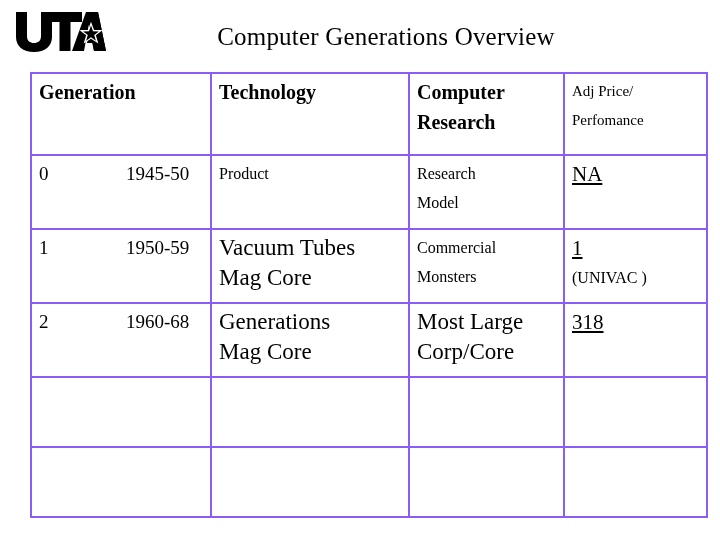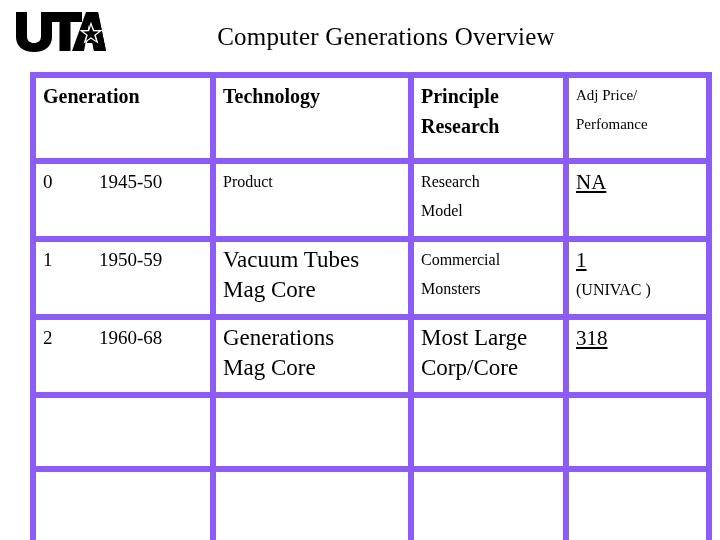--- a/index.html
+++ b/index.html
@@ -54,21 +54,21 @@
   
   .gen-table {
     position: absolute;
     left: 30px;
     top: 72px;
     width: 676px;
     border-collapse: collapse;
     table-layout: fixed;
   }
   .gen-table td {
-    border: 6px solid #8b5cf6;
+    border: 2px solid #8b5cf6;
     vertical-align: top;
     padding: 3px 6px 3px 7px;
     background: #ffffff;
   }
 
   col.c-gen   { width: 180px; }
   col.c-tech  { width: 198px; }
   col.c-prin  { width: 155px; }
   col.c-price { width: 143px; }
 
@@ -95,21 +95,21 @@
     font-size: 19px;
     line-height: 30px;
   }
   .gen-num {
     position: absolute;
     left: 0px;
     top: 0px;
   }
   .gen-years {
     position: absolute;
-    left: 56px;
+    left: 87px;
     top: 0px;
     white-space: nowrap;
   }
   .gen-cell-inner {
     position: relative;
     height: 30px;
   }
 
   .txt-med {
     font-size: 23px;
@@ -166,21 +166,21 @@
   </colgroup>
   <tbody>
     <tr class="header-row">
       <td>
         <span class="h-big line">Generation</span>
       </td>
       <td>
         <span class="h-big line">Technology</span>
       </td>
       <td>
-        <span class="h-big line">Principle</span>
+        <span class="h-big line">Computer</span>
         <span class="h-big line">Research</span>
       </td>
       <td>
         <span class="h-small line">Adj Price/</span>
         <span class="h-small line">Perfomance</span>
       </td>
     </tr>
 
     <tr class="data-row">
       <td class="gen-cell">

